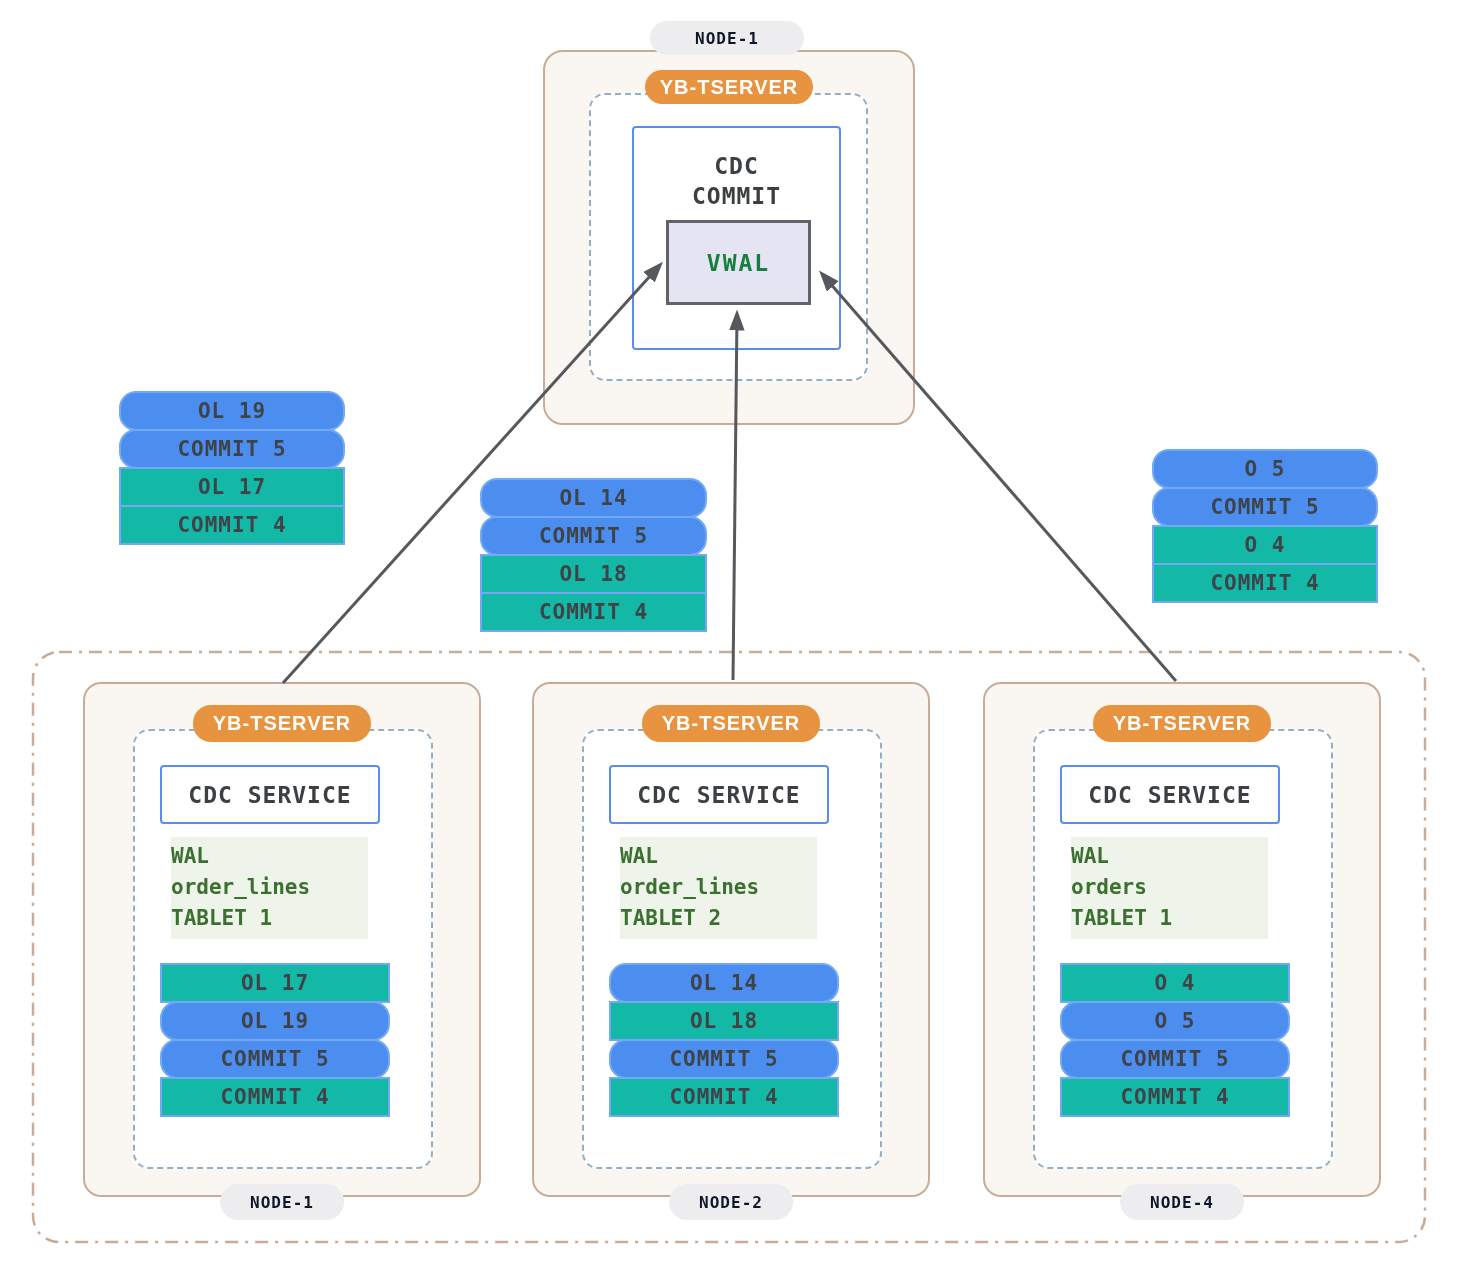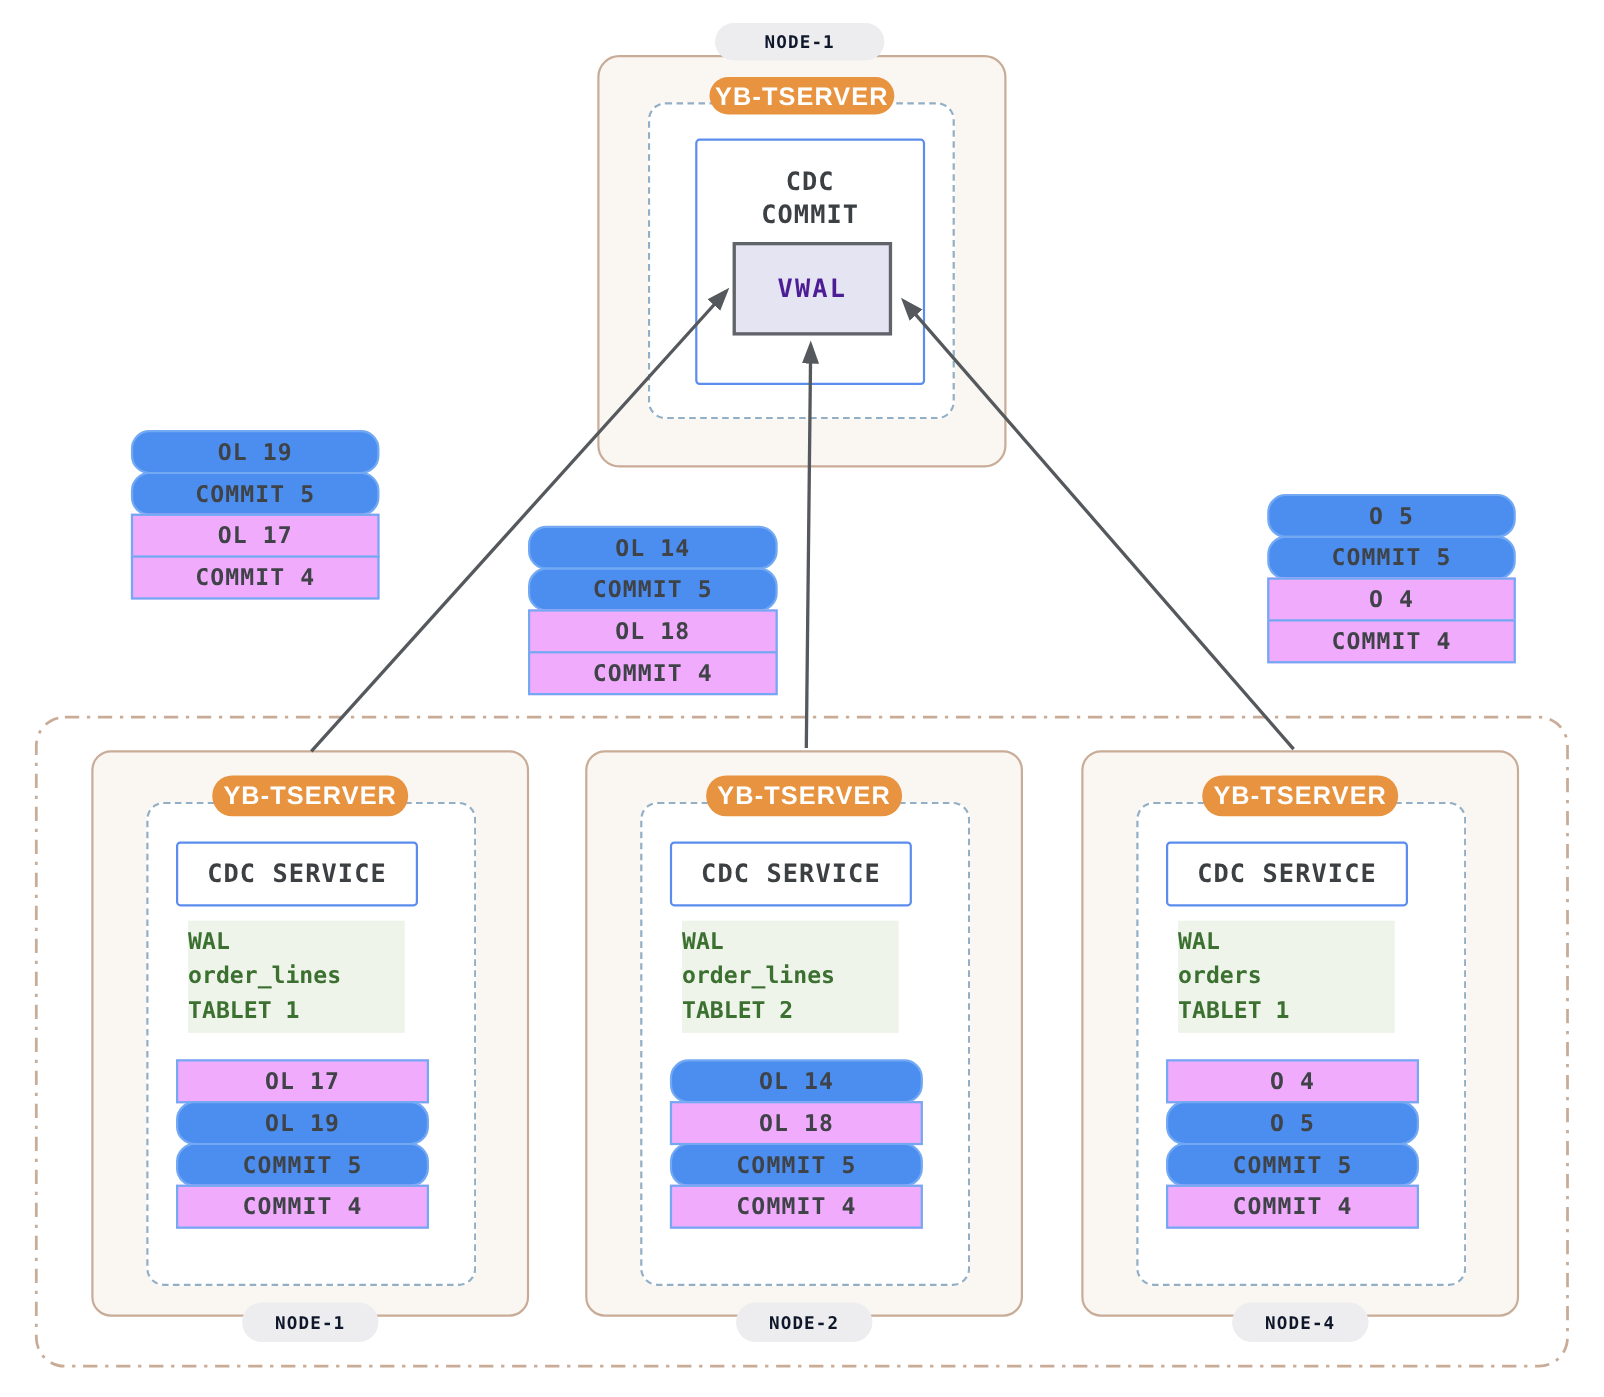--- a/index.html
+++ b/index.html
@@ -17,54 +17,54 @@
     box-sizing:border-box;z-index:1;
   }
   .pill{
     position:absolute;background:#EDEDEF;border-radius:18px;color:#0f172a;
     font-weight:bold;font-size:16px;text-align:center;z-index:3;
     display:flex;align-items:center;justify-content:center;letter-spacing:1px;
   }
   .badge{
     position:absolute;background:#E8933F;border-radius:18px;color:#ffffff;
     font-family:"Liberation Sans","DejaVu Sans",sans-serif;
-    font-weight:bold;font-size:23px;text-align:center;z-index:3;
+    font-weight:bold;font-size:20px;text-align:center;z-index:3;
     display:flex;align-items:center;justify-content:center;letter-spacing:1px;
   }
   .dashed-box{
     position:absolute;background:#ffffff;border:2px dashed #93AFC5;border-radius:16px;
     box-sizing:border-box;z-index:2;
   }
   .cdc-box{
     position:absolute;background:#ffffff;border:2px solid #5B8DEE;border-radius:4px;
     box-sizing:border-box;z-index:3;color:#3C4043;font-weight:bold;
     display:flex;align-items:center;justify-content:center;
   }
   .stack{position:absolute;display:flex;flex-direction:column;z-index:4;}
   .row{
     height:40px;margin-top:-2px;border:2px solid #73A9F3;box-sizing:border-box;
     display:flex;align-items:center;justify-content:center;
     font-weight:bold;font-size:21px;color:#3F4348;letter-spacing:1px;
   }
   .row:first-child{margin-top:0;}
   .row.blue{background:#4B8EF0;border-radius:17px;}
-  .row.green{background:#f0abfc;}
+  .row.green{background:#14b8a6;}
 
   
   .top-node{left:543px;top:50px;width:372px;height:375px;}
   .top-node-pill{left:650px;top:21px;width:154px;height:34px;}
   .top-badge{left:645px;top:70px;width:168px;height:34px;}
   .top-dashed{left:589px;top:93px;width:279px;height:288px;}
   .top-cdc{left:632px;top:126px;width:209px;height:224px;align-items:flex-start;font-size:23px;}
   .top-cdc .cdc-lines{margin-top:23px;text-align:center;line-height:30px;letter-spacing:1px;}
   .vwal{
     position:absolute;left:666px;top:220px;width:145px;height:85px;z-index:4;
     background:#E5E4F2;border:3px solid #606468;box-sizing:border-box;
     display:flex;align-items:center;justify-content:center;
-    font-weight:bold;font-size:23px;color:#4c1d95;letter-spacing:2px;
+    font-weight:bold;font-size:23px;color:#15803d;letter-spacing:2px;
   }
 
   
   .stack-left{left:119px;top:391px;width:226px;}
   .stack-mid{left:480px;top:478px;width:227px;}
   .stack-right{left:1152px;top:449px;width:226px;}
 
   
   .bottom-node{top:682px;width:398px;height:515px;border-radius:18px;}
   .bn-1{left:83px;} .bn-2{left:532px;} .bn-3{left:983px;}

